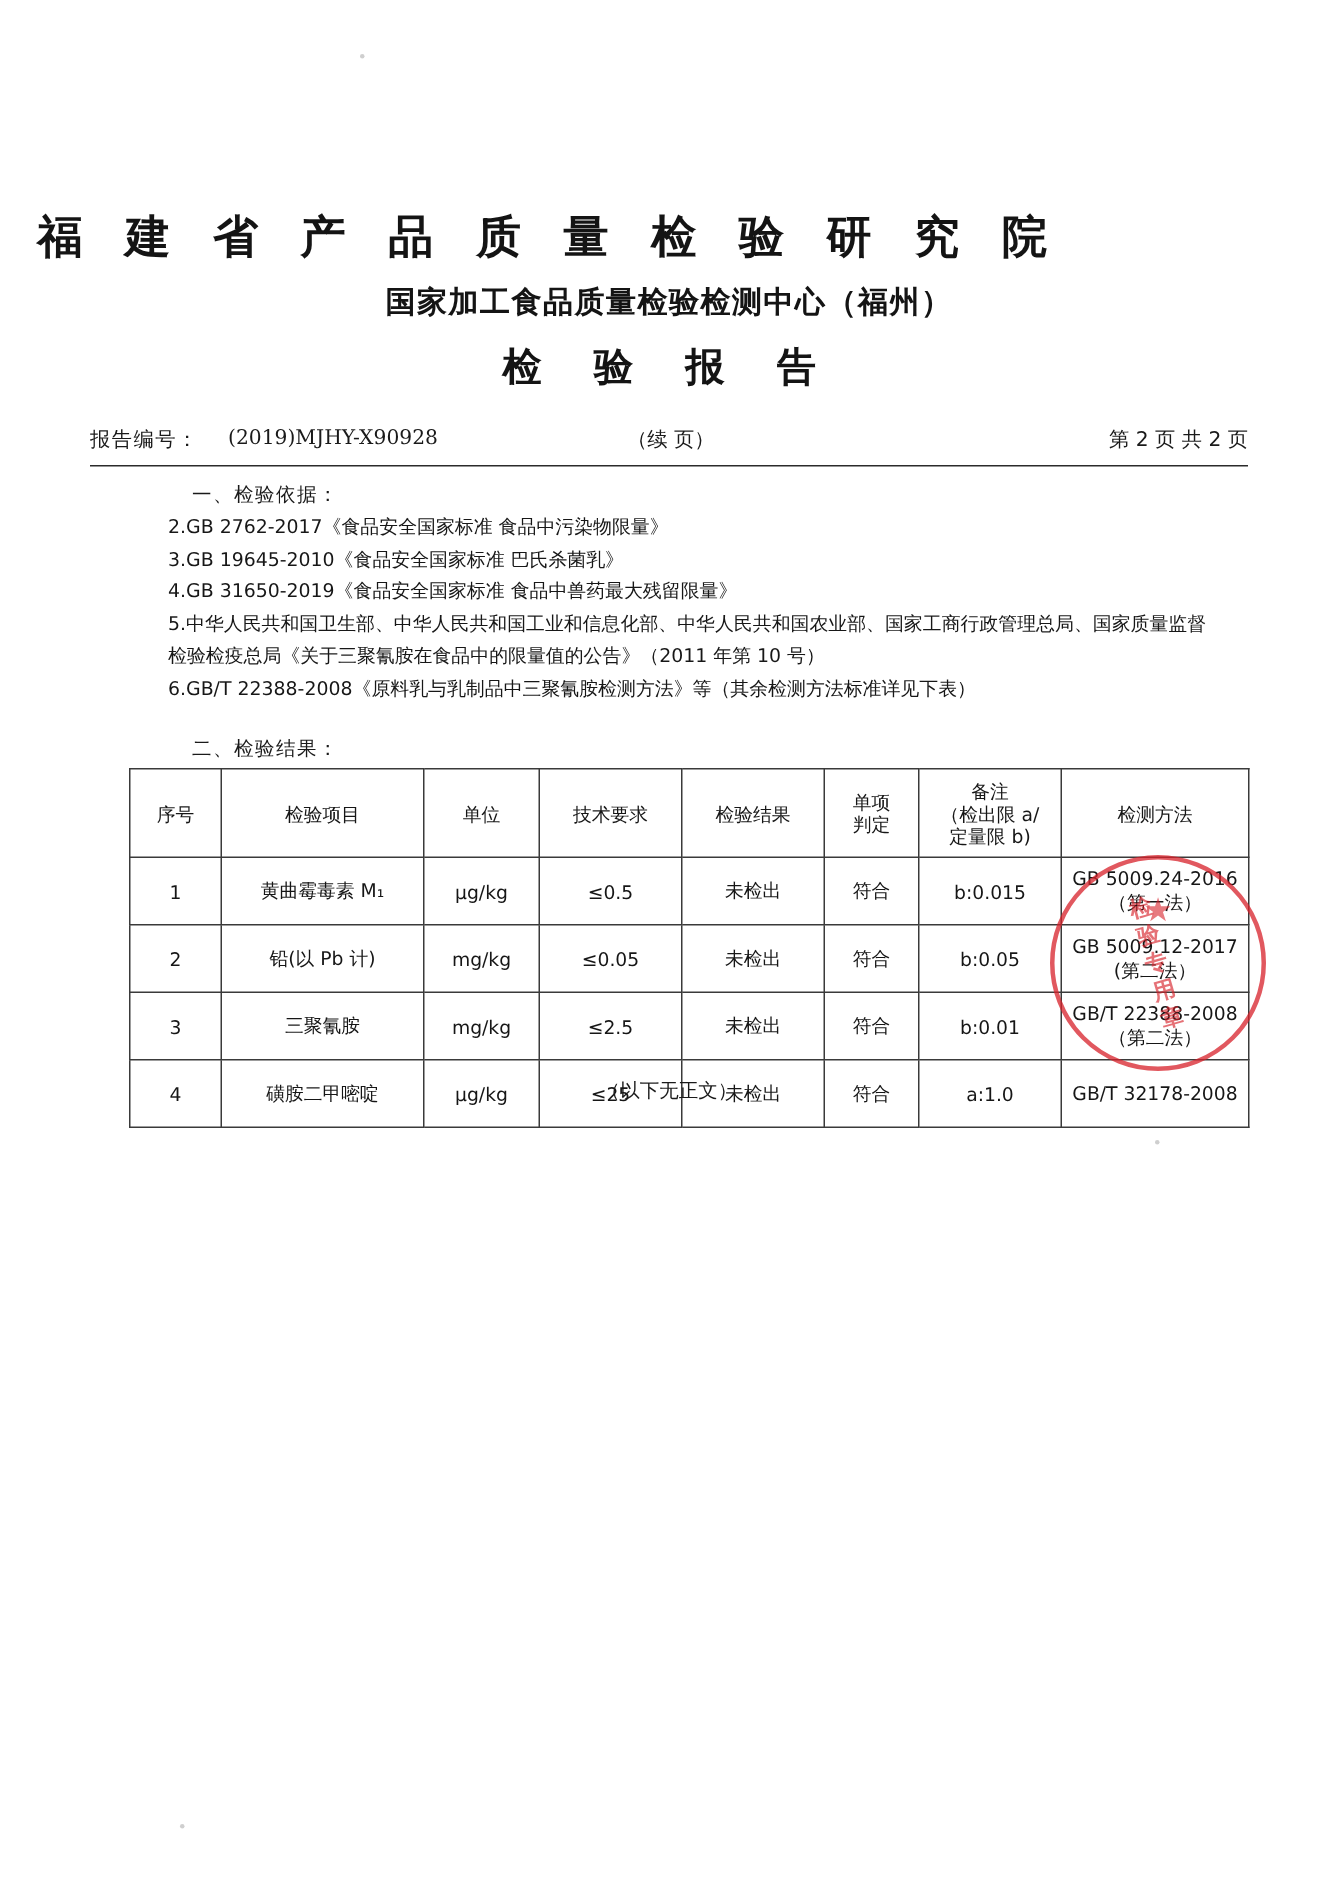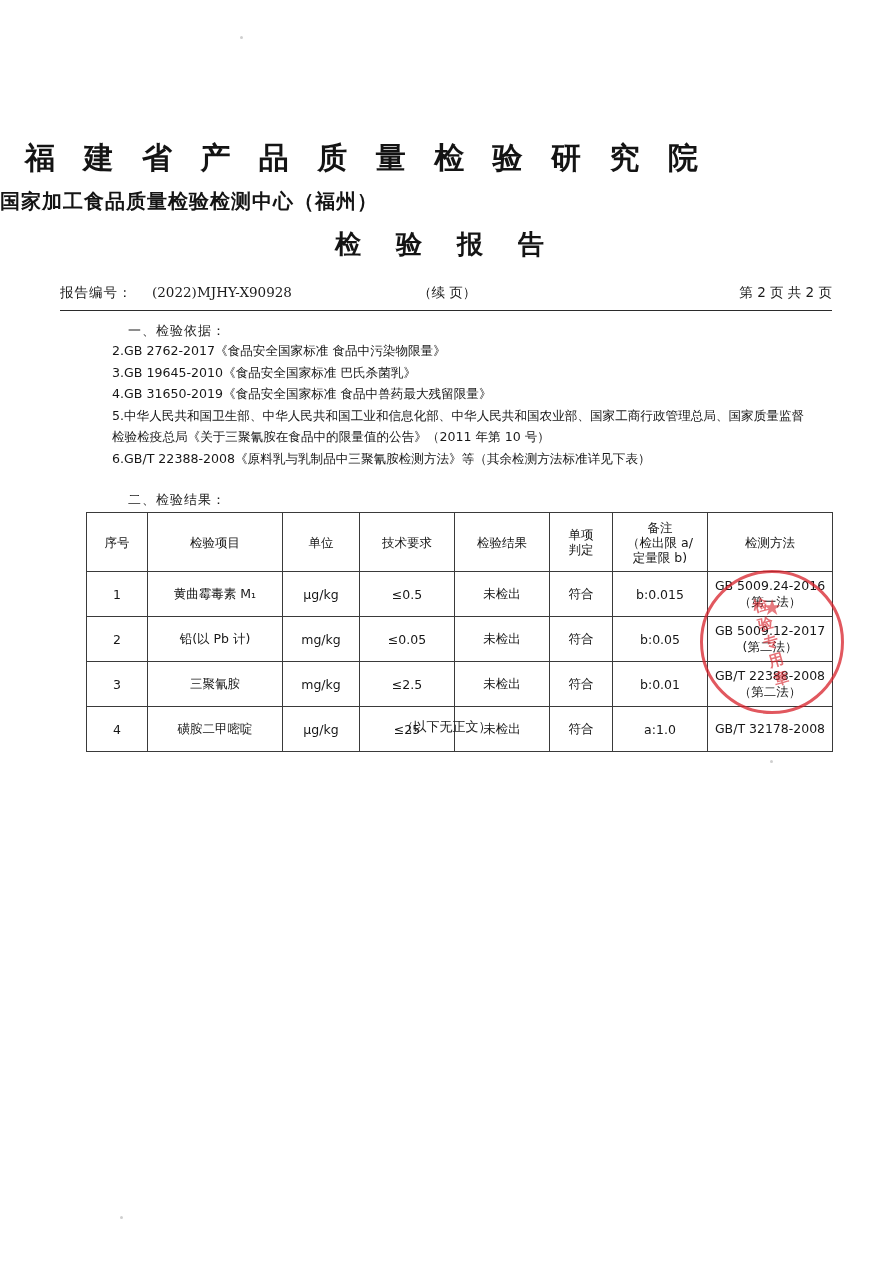--- a/index.html
+++ b/index.html
@@ -35,21 +35,21 @@
     font-weight: bold;
     font-size: 30px;
     letter-spacing: 9px;
     color: #141414;
   }
   .title-sub {
     position: absolute;
     left: 0;
     top: 188px;
     width: 892px;
-    text-align: left;
+    text-align: center;
     font-family: "DejaVu Serif", serif;
     font-weight: bold;
     font-size: 20px;
     letter-spacing: 1px;
     color: #141414;
   }
   .title-report {
     position: absolute;
     left: 0;
     top: 227px;
@@ -225,21 +225,21 @@
 
 <div class="page">
   <div class="doc">
 
     <div class="title-main">福 建 省 产 品 质 量 检 验 研 究 院</div>
     <div class="title-sub">国家加工食品质量检验检测中心（福州）</div>
     <div class="title-report">检 验 报 告</div>
 
     <div class="meta-row">
       <span class="meta-no-label">报告编号：</span>
-      <span class="meta-no-value">(2022)MJHY-X90928</span>
+      <span class="meta-no-value">(2019)MJHY-X90928</span>
       <span class="meta-cont">（续 页）</span>
       <span class="meta-pages">第 2 页  共 2 页</span>
     </div>
 
     <div class="rule"></div>
 
     <div class="section sec-basis-head">一、检验依据：</div>
 
     <div class="basis-list">
       <div>2.GB 2762-2017《食品安全国家标准 食品中污染物限量》</div>

